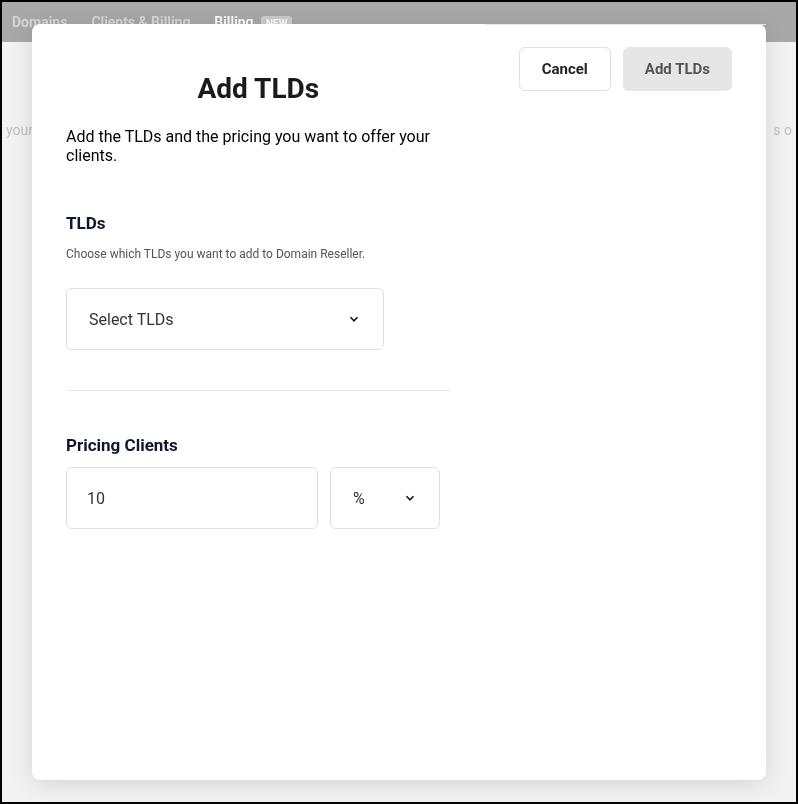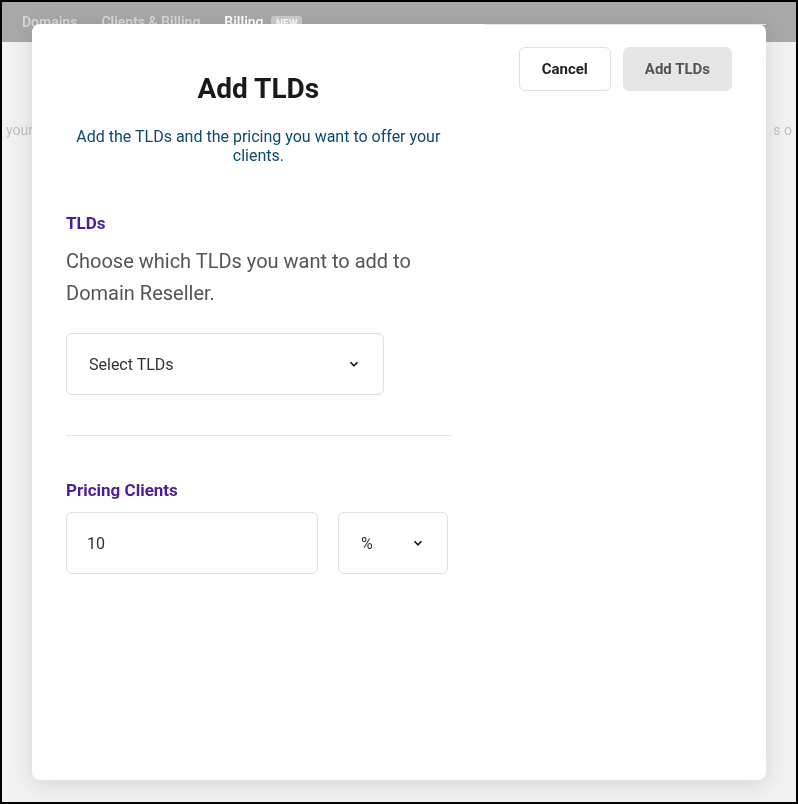--- a/index.html
+++ b/index.html
@@ -12,21 +12,21 @@
       overflow: hidden;
       border: 2px solid #000;
     }
     .bg-nav {
       position: absolute;
       top: 0; left: 0; right: 0;
       height: 40px;
       background: #a8a8a8;
       display: flex;
       align-items: center;
-      padding-left: 20px;
+      padding-left: 10px;
       gap: 24px;
       color: #d8d8d8;
       font-size: 14px;
       font-weight: 600;
     }
     .bg-nav .active { color: #fff; }
     .bg-nav .badge {
       background: rgba(255,255,255,0.4);
       color: #fff;
       font-size: 10px;
@@ -64,32 +64,32 @@
     }
     .modal-title {
       font-size: 28px;
       font-weight: 700;
       color: #1a1a1a;
       text-align: center;
       margin-bottom: 22px;
     }
     .modal-subtitle {
       font-size: 16px;
-      color: #0c4a6e;
-      text-align: center;
+      color: #000000;
+      text-align: left;
       margin-bottom: 48px;
     }
     .section-title {
       font-size: 17px;
       font-weight: 700;
-      color: #4c1d95;
+      color: #0f172a;
       margin-bottom: 12px;
     }
     .section-desc {
-      font-size: 20px;
+      font-size: 12px;
       color: #555;
       line-height: 1.6;
       margin-bottom: 24px;
     }
     .select-box {
       display: inline-flex;
       align-items: center;
       justify-content: space-between;
       height: 62px;
       border: 1px solid #e0e0e0;
@@ -99,21 +99,21 @@
       color: #333;
       background: #fff;
       cursor: pointer;
     }
     .select-tlds { width: 318px; }
     .divider {
       border: none;
       border-top: 1px solid #e8e8e8;
       margin: 40px 0 44px 0;
     }
-    .price-row { display: flex; gap: 20px; }
+    .price-row { display: flex; gap: 12px; }
     .input-box {
       height: 62px;
       border: 1px solid #e0e0e0;
       border-radius: 6px;
       padding: 0 20px;
       font-size: 16px;
       color: #333;
       width: 252px;
       font-family: inherit;
       outline: none;

